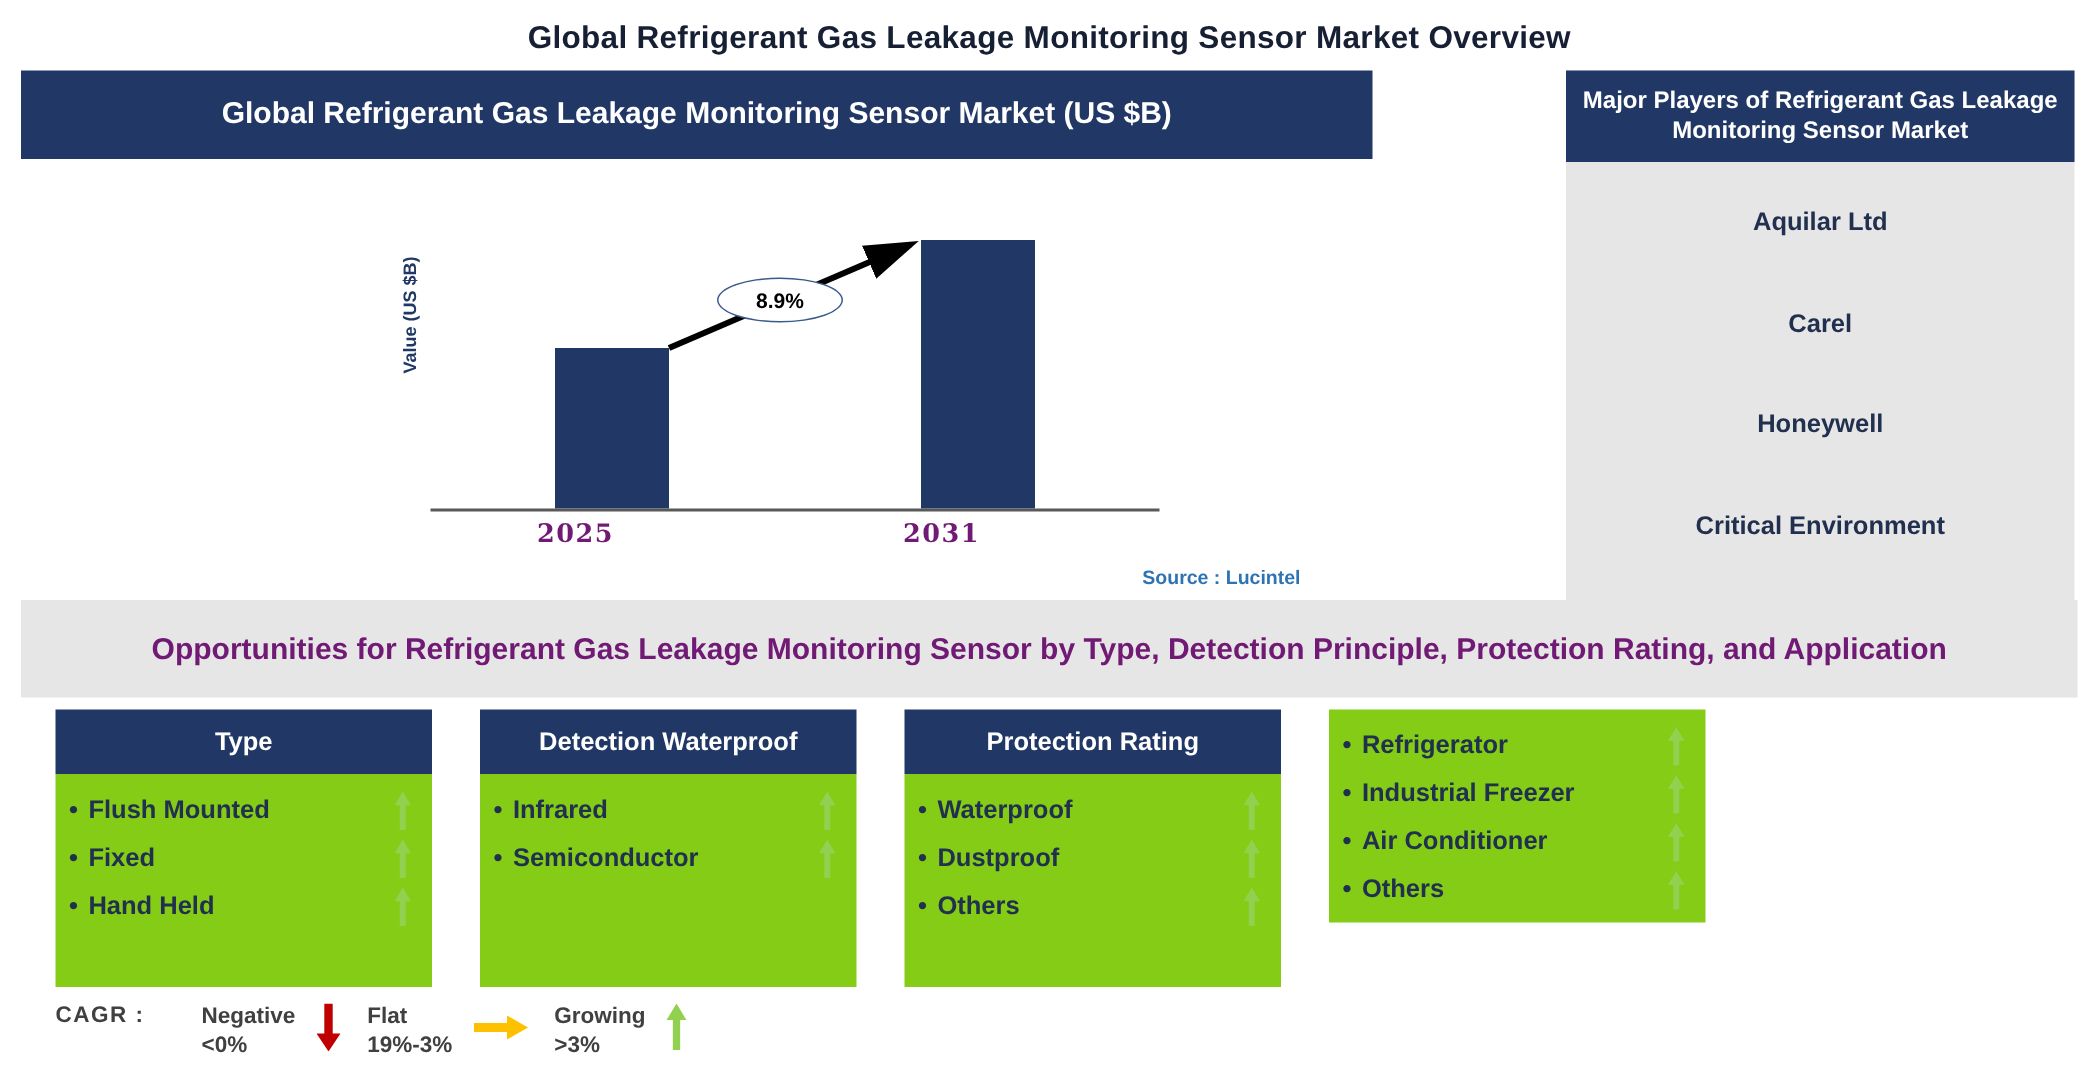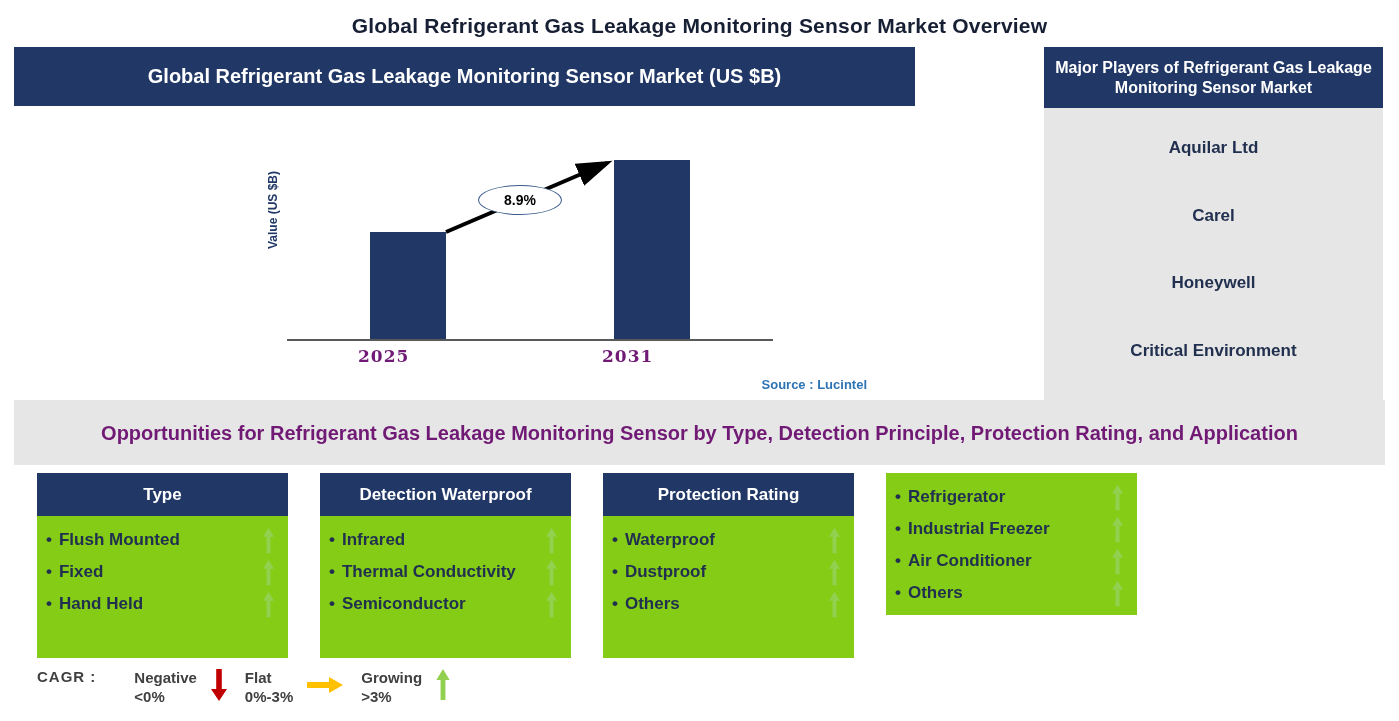--- a/index.html
+++ b/index.html
@@ -141,26 +141,20 @@
     <div class="col">
       <div class="col-header">Detection Waterproof</div>
       <div class="col-body">
         <div class="item">
           <span class="item-text"><span class="bullet">•</span><span>Infrared</span></span>
           <svg class="up-arrow" width="11" height="27" viewBox="0 0 12 28">
               <path d="M6 0 L12 10 L8.2 10 L8.2 28 L3.8 28 L3.8 10 L0 10 Z" fill="#92D050"></path>
             </svg>
         </div>
         <div class="item">
-          <span class="item-text"><span class="bullet">•</span><span>Thermal Conductivity</span></span>
-          <svg class="up-arrow" width="11" height="27" viewBox="0 0 12 28">
-              <path d="M6 0 L12 10 L8.2 10 L8.2 28 L3.8 28 L3.8 10 L0 10 Z" fill="#92D050"></path>
-            </svg>
-        </div>
-        <div class="item">
           <span class="item-text"><span class="bullet">•</span><span>Semiconductor</span></span>
           <svg class="up-arrow" width="11" height="27" viewBox="0 0 12 28">
               <path d="M6 0 L12 10 L8.2 10 L8.2 28 L3.8 28 L3.8 10 L0 10 Z" fill="#92D050"></path>
             </svg>
         </div>
       </div>
     </div>
 
     <div class="col">
       <div class="col-header">Protection Rating</div>
@@ -226,21 +220,21 @@
         <div>&lt;0%</div>
       </div>
       <svg class="legend-arrow" width="16" height="32" viewBox="0 0 16 32">
         <path d="M5.2 0 L10.8 0 L10.8 20 L16 20 L8 32 L0 20 L5.2 20 Z" fill="#C00000"></path>
       </svg>
     </div>
 
     <div class="legend-group">
       <div class="legend-text">
         <div>Flat</div>
-        <div>0%-3%</div>
+        <div>19%-3%</div>
       </div>
       <svg class="legend-arrow" width="36" height="16" viewBox="0 0 36 16" style="margin-top:9px;">
         <path d="M0 5 L22 5 L22 0 L36 8 L22 16 L22 11 L0 11 Z" fill="#FFC000"></path>
       </svg>
     </div>
 
     <div class="legend-group">
       <div class="legend-text">
         <div>Growing</div>
         <div>&gt;3%</div>

